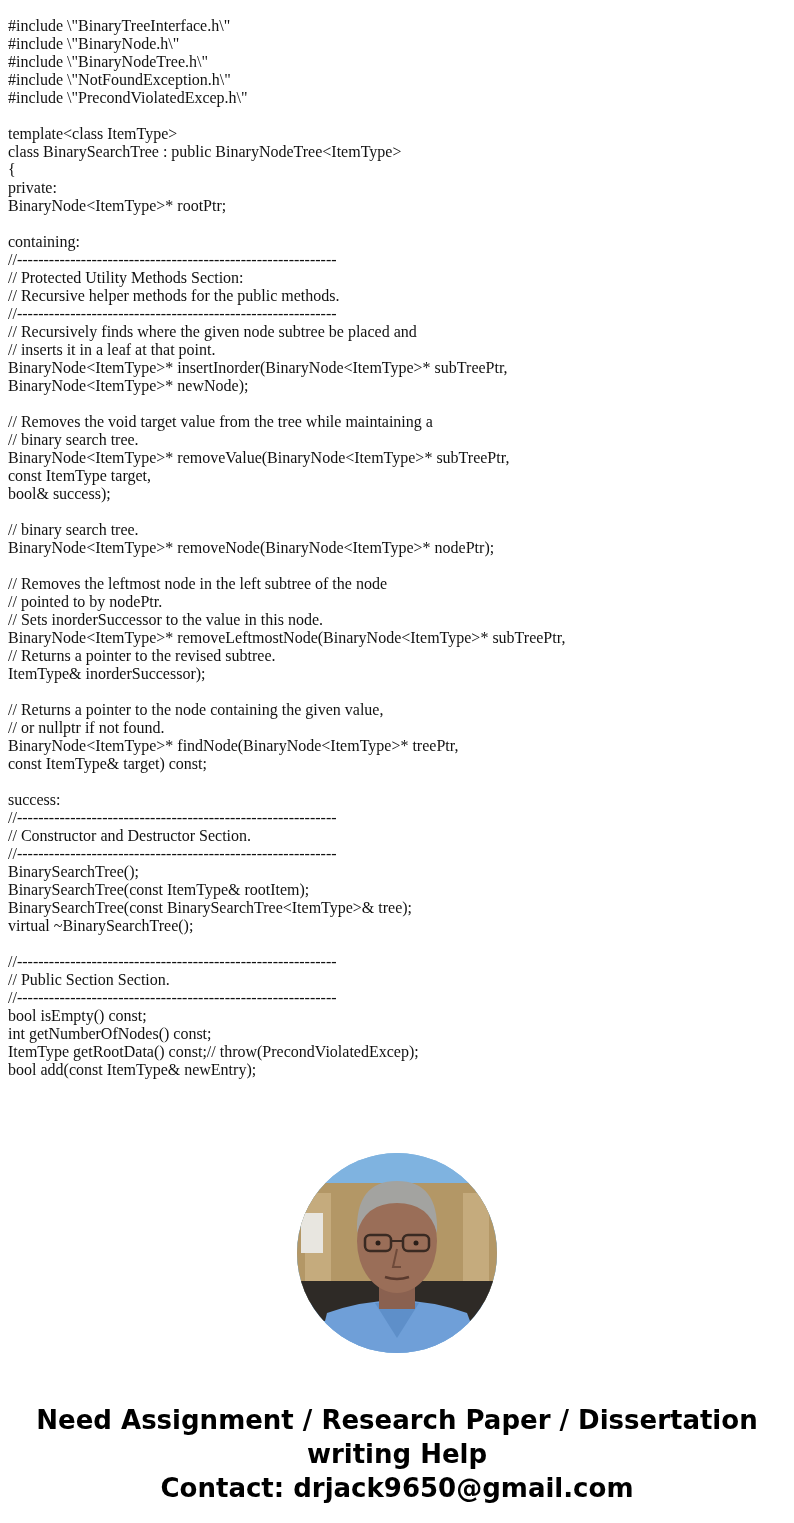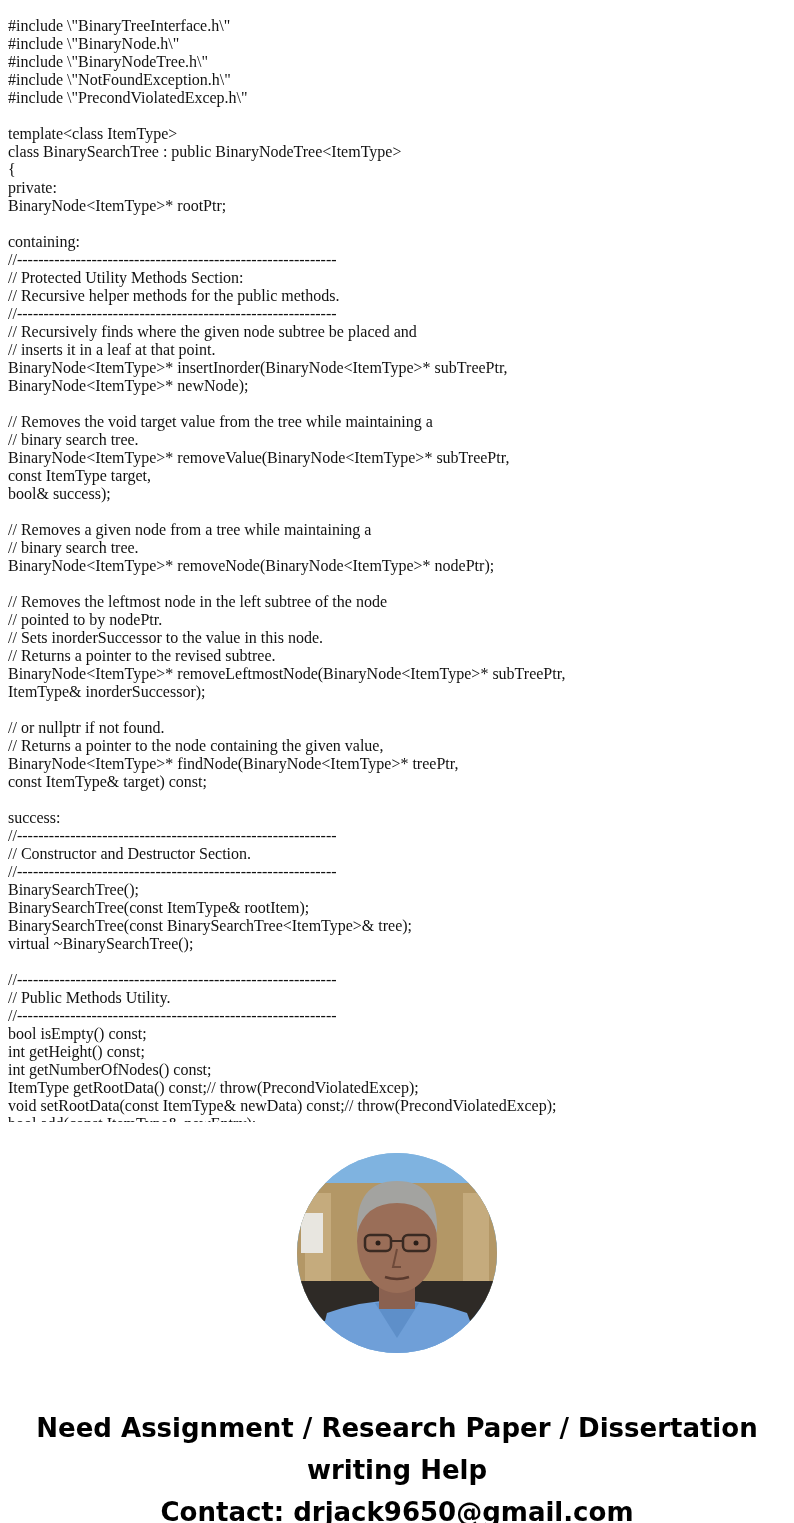--- a/index.html
+++ b/index.html
@@ -51,21 +51,21 @@
       top: 1401px;
       width: 794px;
       text-align: center;
       font-family: "DejaVu Sans", sans-serif;
       font-weight: bold;
       font-size: 26px;
       line-height: 30px;
       color: #000000;
     }
     .footer div {
-      margin: 12px;
+      margin: 4px;
     }
   </style>
 </head>
 <body>
 
 <div class="code-viewport" id="code-viewport">
     <div class="code-line">#include \"BinaryTreeInterface.h\"</div>
     <div class="code-line">#include \"BinaryNode.h\"</div>
     <div class="code-line">#include \"BinaryNodeTree.h\"</div>
     <div class="code-line">#include \"NotFoundException.h\"</div>
@@ -86,53 +86,50 @@
     <div class="code-line">// inserts it in a leaf at that point.</div>
     <div class="code-line">BinaryNode&lt;ItemType&gt;* insertInorder(BinaryNode&lt;ItemType&gt;* subTreePtr,</div>
     <div class="code-line">BinaryNode&lt;ItemType&gt;* newNode);</div>
     <div class="code-line"></div>
     <div class="code-line">// Removes the void target value from the tree while maintaining a</div>
     <div class="code-line">// binary search tree.</div>
     <div class="code-line">BinaryNode&lt;ItemType&gt;* removeValue(BinaryNode&lt;ItemType&gt;* subTreePtr,</div>
     <div class="code-line">const ItemType target,</div>
     <div class="code-line">bool&amp; success);</div>
     <div class="code-line"></div>
-    <div class="code-line">// Removes a given node from a tree while maintaining a</div>
     <div class="code-line">// binary search tree.</div>
     <div class="code-line">BinaryNode&lt;ItemType&gt;* removeNode(BinaryNode&lt;ItemType&gt;* nodePtr);</div>
     <div class="code-line"></div>
     <div class="code-line">// Removes the leftmost node in the left subtree of the node</div>
     <div class="code-line">// pointed to by nodePtr.</div>
     <div class="code-line">// Sets inorderSuccessor to the value in this node.</div>
+    <div class="code-line">BinaryNode&lt;ItemType&gt;* removeLeftmostNode(BinaryNode&lt;ItemType&gt;* subTreePtr,</div>
     <div class="code-line">// Returns a pointer to the revised subtree.</div>
-    <div class="code-line">BinaryNode&lt;ItemType&gt;* removeLeftmostNode(BinaryNode&lt;ItemType&gt;* subTreePtr,</div>
     <div class="code-line">ItemType&amp; inorderSuccessor);</div>
     <div class="code-line"></div>
+    <div class="code-line">// Returns a pointer to the node containing the given value,</div>
     <div class="code-line">// or nullptr if not found.</div>
-    <div class="code-line">// Returns a pointer to the node containing the given value,</div>
     <div class="code-line">BinaryNode&lt;ItemType&gt;* findNode(BinaryNode&lt;ItemType&gt;* treePtr,</div>
     <div class="code-line">const ItemType&amp; target) const;</div>
     <div class="code-line"></div>
     <div class="code-line">success:</div>
     <div class="code-line">//------------------------------------------------------------</div>
     <div class="code-line">// Constructor and Destructor Section.</div>
     <div class="code-line">//------------------------------------------------------------</div>
     <div class="code-line">BinarySearchTree();</div>
     <div class="code-line">BinarySearchTree(const ItemType&amp; rootItem);</div>
     <div class="code-line">BinarySearchTree(const BinarySearchTree&lt;ItemType&gt;&amp; tree);</div>
     <div class="code-line">virtual ~BinarySearchTree();</div>
     <div class="code-line"></div>
     <div class="code-line">//------------------------------------------------------------</div>
-    <div class="code-line">// Public Methods Utility.</div>
+    <div class="code-line">// Public Section Section.</div>
     <div class="code-line">//------------------------------------------------------------</div>
     <div class="code-line">bool isEmpty() const;</div>
-    <div class="code-line">int getHeight() const;</div>
     <div class="code-line">int getNumberOfNodes() const;</div>
     <div class="code-line">ItemType getRootData() const;// throw(PrecondViolatedExcep);</div>
-    <div class="code-line">void setRootData(const ItemType&amp; newData) const;// throw(PrecondViolatedExcep);</div>
     <div class="code-line">bool add(const ItemType&amp; newEntry);</div>
   </div>
 
 <div class="avatar-wrap">
   <svg viewBox="0 0 200 200">
     <rect x="0" y="0" width="200" height="200" fill="#7fb3e0"></rect>
 
     <rect x="0" y="30" width="200" height="120" fill="#b39766"></rect>
     <rect x="8" y="40" width="26" height="90" fill="#c9b083" opacity="0.8"></rect>
     <rect x="166" y="40" width="26" height="90" fill="#c9b083" opacity="0.8"></rect>

